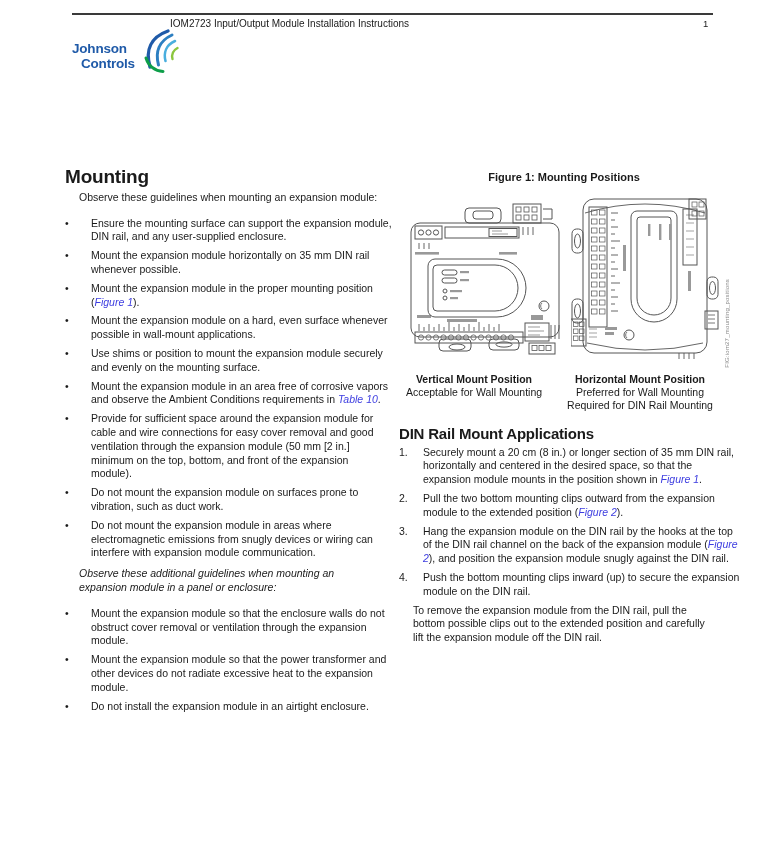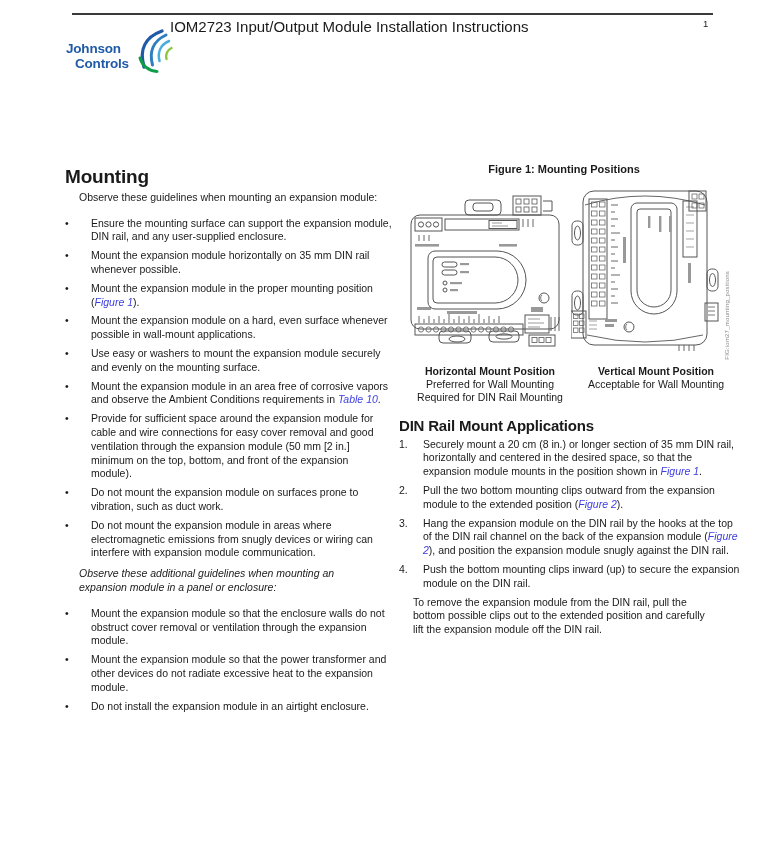--- a/index.html
+++ b/index.html
@@ -1,42 +1,42 @@
 <!DOCTYPE html>
 <html style="--link: #3c3ce0; --brand: #1f5aa8; --rule: #3a3a3a; --sidegray: #8a8a8a;"><head>
 <meta charset="utf-8">
 <style>
   html,body{margin:0;padding:0;background:#ffffff;}
   .page{position:relative;width:784px;height:841px;background:#fff;overflow:hidden;
         font-family:"Liberation Sans",sans-serif;color:#1a1a1a;}
   
   .top-rule{position:absolute;left:72px;top:13px;width:641px;height:2px;background:var(--rule,#3a3a3a);}
-  .doc-title{position:absolute;left:170px;top:18px;font-size:15px;color:#1a1a1a;}
+  .doc-title{position:absolute;left:170px;top:18px;font-size:10px;color:#1a1a1a;}
   .page-num{position:absolute;left:703px;top:18px;font-size:9.5px;}
-  .logo{position:absolute;left:66px;top:34px;width:110px;height:50px;}
+  .logo{position:absolute;left:72px;top:34px;width:110px;height:50px;}
   .logo-text{position:absolute;left:0;top:8px;font-size:13.5px;font-weight:bold;
              color:var(--brand,#1f5aa8);line-height:1.1;letter-spacing:-0.2px;}
   .logo-text .l2{margin-left:9px;}
   .logo-swirl{position:absolute;left:66px;top:-8px;}
   
   .col-left{position:absolute;left:65px;top:170px;width:327px;font-size:10.5px;line-height:13.8px;}
   .col-right{position:absolute;left:399px;top:163px;width:342px;font-size:10.5px;line-height:13.8px;}
   h1{font-size:19px;font-weight:bold;margin:0 0 7px;letter-spacing:-0.2px;}
   h2{font-size:15px;font-weight:bold;margin:15px 0 5px;letter-spacing:-0.2px;}
   .col-left p, .col-right p{margin:0 14px 12px;}
   .col-left p{max-width:302px;}
   .col-right .para{max-width:314px;}
   .li{display:flex;margin-bottom:5px;}
   .li .marker{flex:0 0 26px;}
   .ol .li .marker{flex:0 0 24px;}
   .li .li-text{flex:1;}
   .xref{color:var(--link,#3c3ce0);font-style:italic;cursor:pointer;}
   .removal-note{margin:3px 0 0 24px;max-width:300px;}
   
-  .fig-title{font-size:11px;font-weight:bold;text-align:center;margin:0 0 6px;width:330px;}
+  .fig-title{font-size:11px;font-weight:bold;text-align:center;margin:8px 0 6px;width:330px;}
   .fig-canvas{position:relative;width:342px;height:178px;}
   .fig-svg-h{position:absolute;left:6px;top:8px;}
   .fig-svg-v{position:absolute;left:172px;top:0px;}
   .side-label{position:absolute;left:322px;top:88px;font-size:6px;color:var(--sidegray,#8a8a8a);
               writing-mode:vertical-rl;transform:rotate(180deg);letter-spacing:0.2px;}
   .fig-captions{display:flex;margin-top:4px;}
   .fig-cap{text-align:center;font-size:10.5px;line-height:13px;}
   .fig-cap .cap-bold{font-weight:bold;}
   .fig-cap.h{width:182px;}
   .fig-cap.v{width:150px;}
@@ -81,21 +81,21 @@
         <div class="li">
           <span class="marker">•</span>
           <span class="li-text">Mount the expansion module in the proper mounting position (<span class="xref">Figure 1</span>).</span>
         </div>
         <div class="li">
           <span class="marker">•</span>
           <span class="li-text">Mount the expansion module on a hard, even surface whenever possible in wall-mount applications.</span>
         </div>
         <div class="li">
           <span class="marker">•</span>
-          <span class="li-text">Use easy or washers to mount the expansion module securely and evenly on the mounting surface.</span>
+          <span class="li-text">Use shims or position to mount the expansion module securely and evenly on the mounting surface.</span>
         </div>
         <div class="li">
           <span class="marker">•</span>
           <span class="li-text">Mount the expansion module in an area free of corrosive vapors and observe the Ambient Conditions requirements in <span class="xref">Table 10</span>.</span>
         </div>
         <div class="li">
           <span class="marker">•</span>
           <span class="li-text">Provide for sufficient space around the expansion module for cable and wire connections for easy cover removal and good ventilation through the expansion module (50 mm [2 in.] minimum on the top, bottom, and front of the expansion module).</span>
         </div>
         <div class="li">
@@ -310,29 +310,29 @@
             <path d="M56 141 a4 4 0 0 0 0 6" stroke-width="0.8"></path>
 
           <path d="M108 162 v6 M113 162 v6 M118 162 v6 M123 162 v6" stroke-width="0.9"></path>
         </g>
       </svg>
 
       <div class="side-label">FIG:iom27_mounting_positions</div>
     </div>
 
     <div class="fig-captions">
+      <div class="fig-cap v">
+        <div class="cap-bold">Vertical Mount Position</div>
+        <div>Acceptable for Wall Mounting</div>
+      </div>
       <div class="fig-cap h">
         <div class="cap-bold">Horizontal Mount Position</div>
         <div>Preferred for Wall Mounting</div>
         <div>Required for DIN Rail Mounting</div>
       </div>
-      <div class="fig-cap v">
-        <div class="cap-bold">Vertical Mount Position</div>
-        <div>Acceptable for Wall Mounting</div>
-      </div>
     </div>
 
     <h2>DIN Rail Mount Applications</h2>
     <div class="ol">
         <div class="li">
           <span class="marker">1.</span>
           <span class="li-text">Securely mount a 20 cm (8 in.) or longer section of 35 mm DIN rail, horizontally and centered in the desired space, so that the expansion module mounts in the position shown in <span class="xref">Figure 1</span>.</span>
         </div>
         <div class="li">
           <span class="marker">2.</span>

